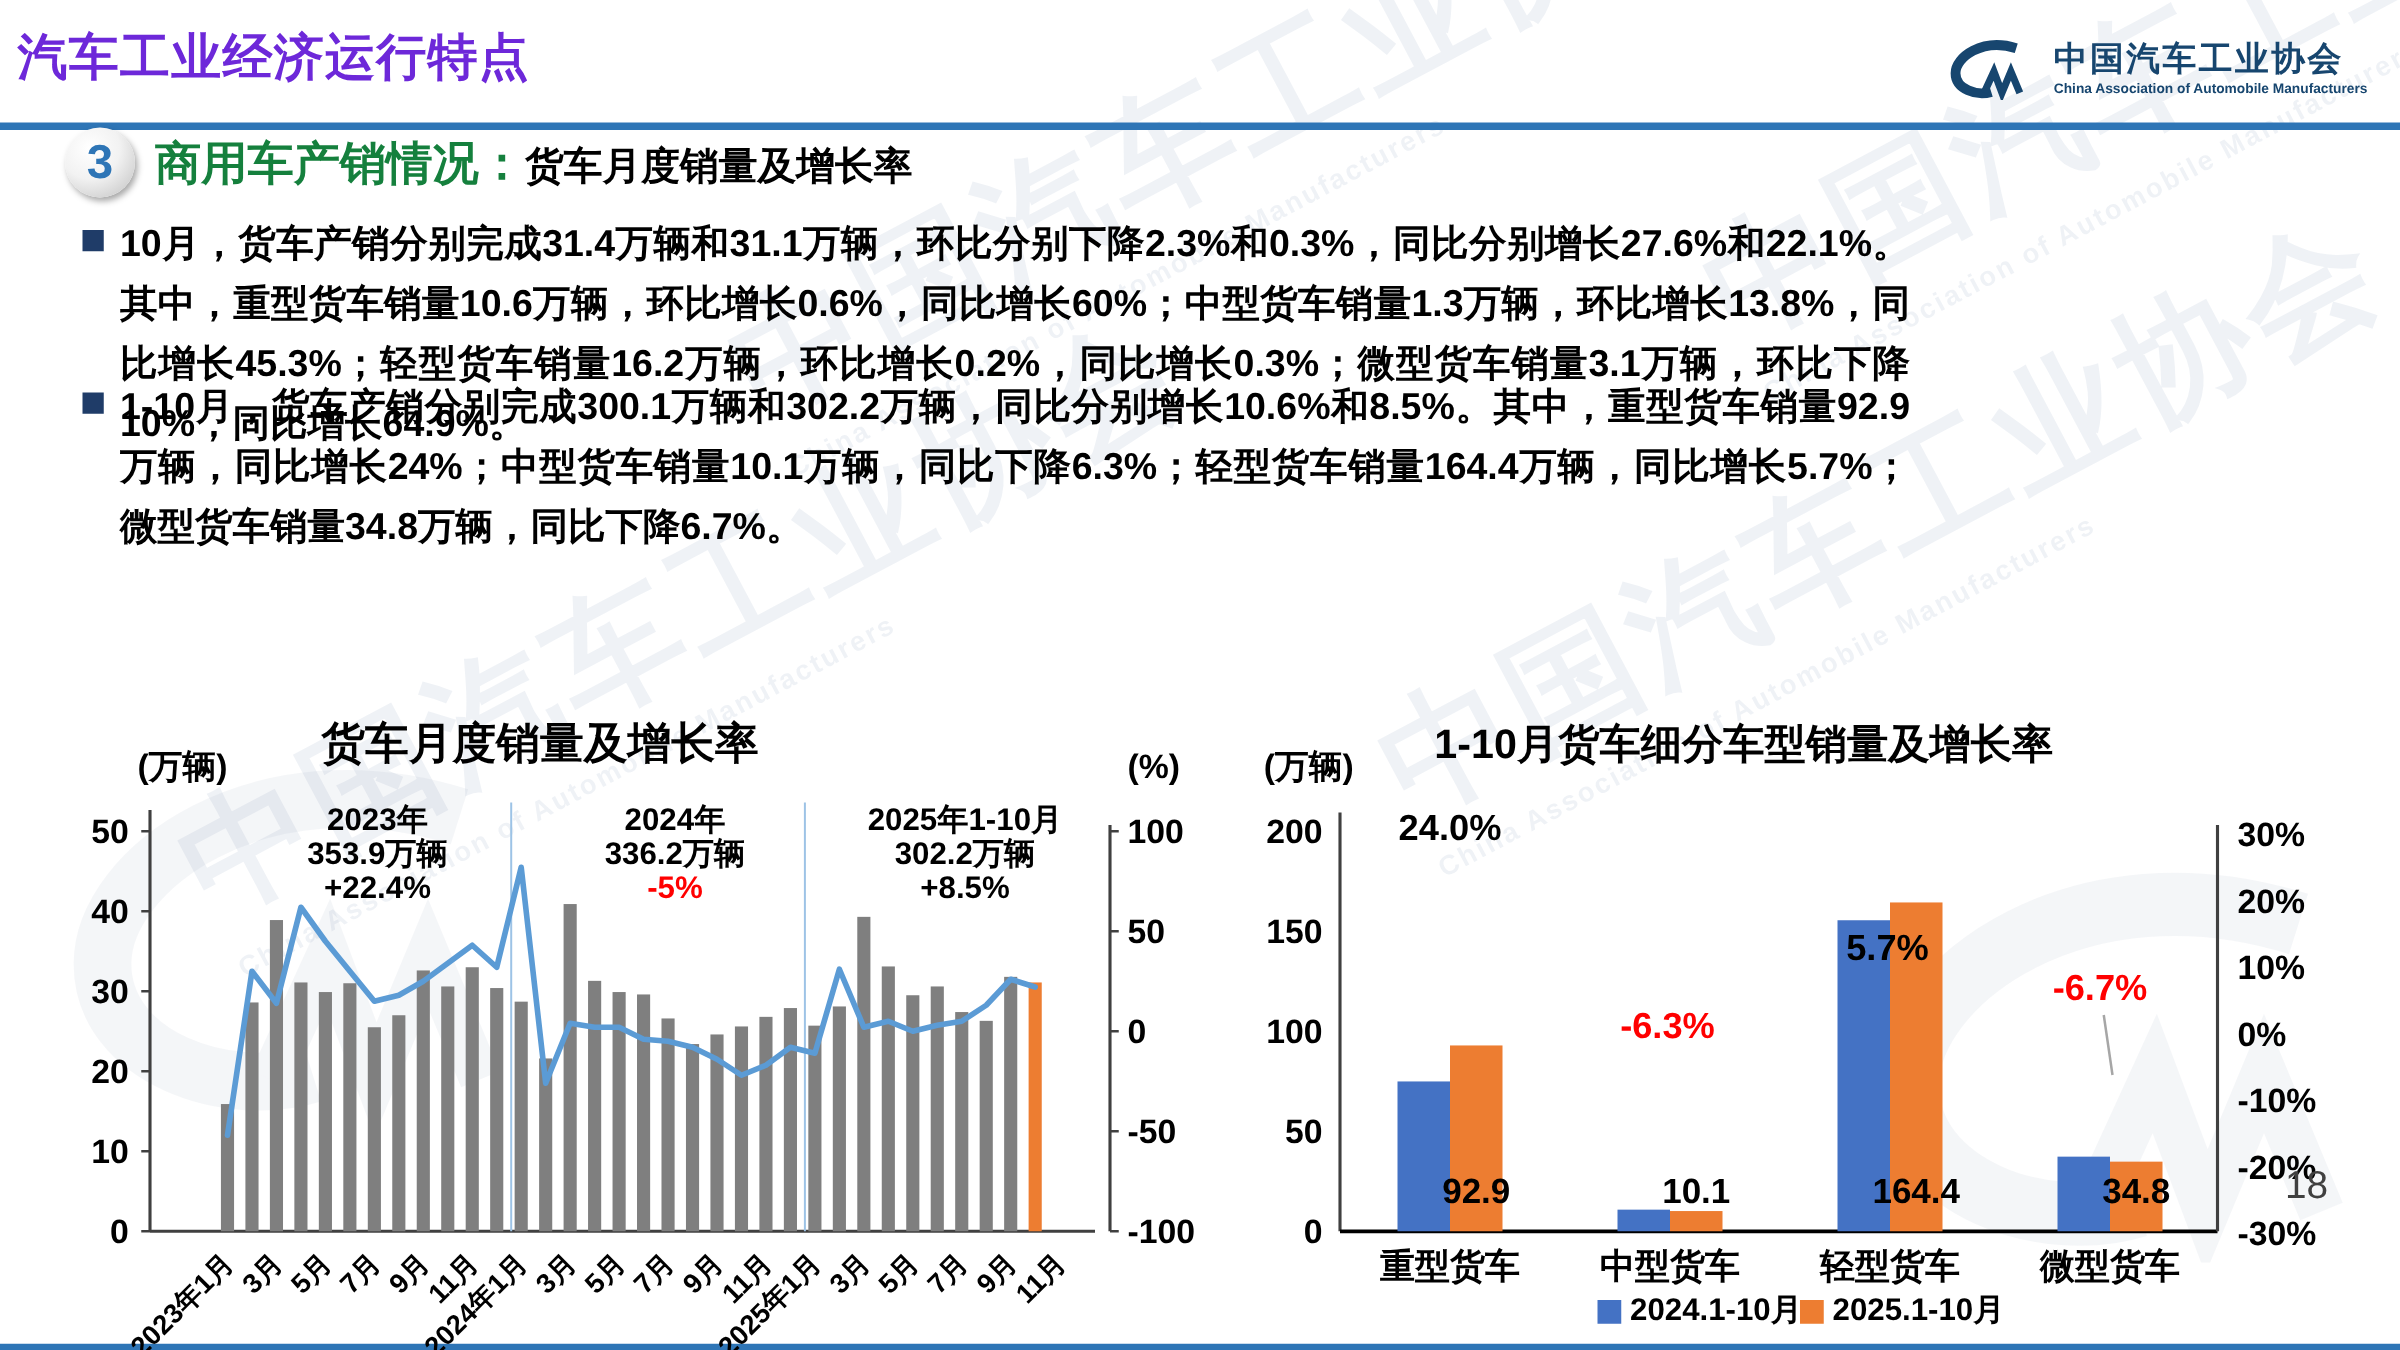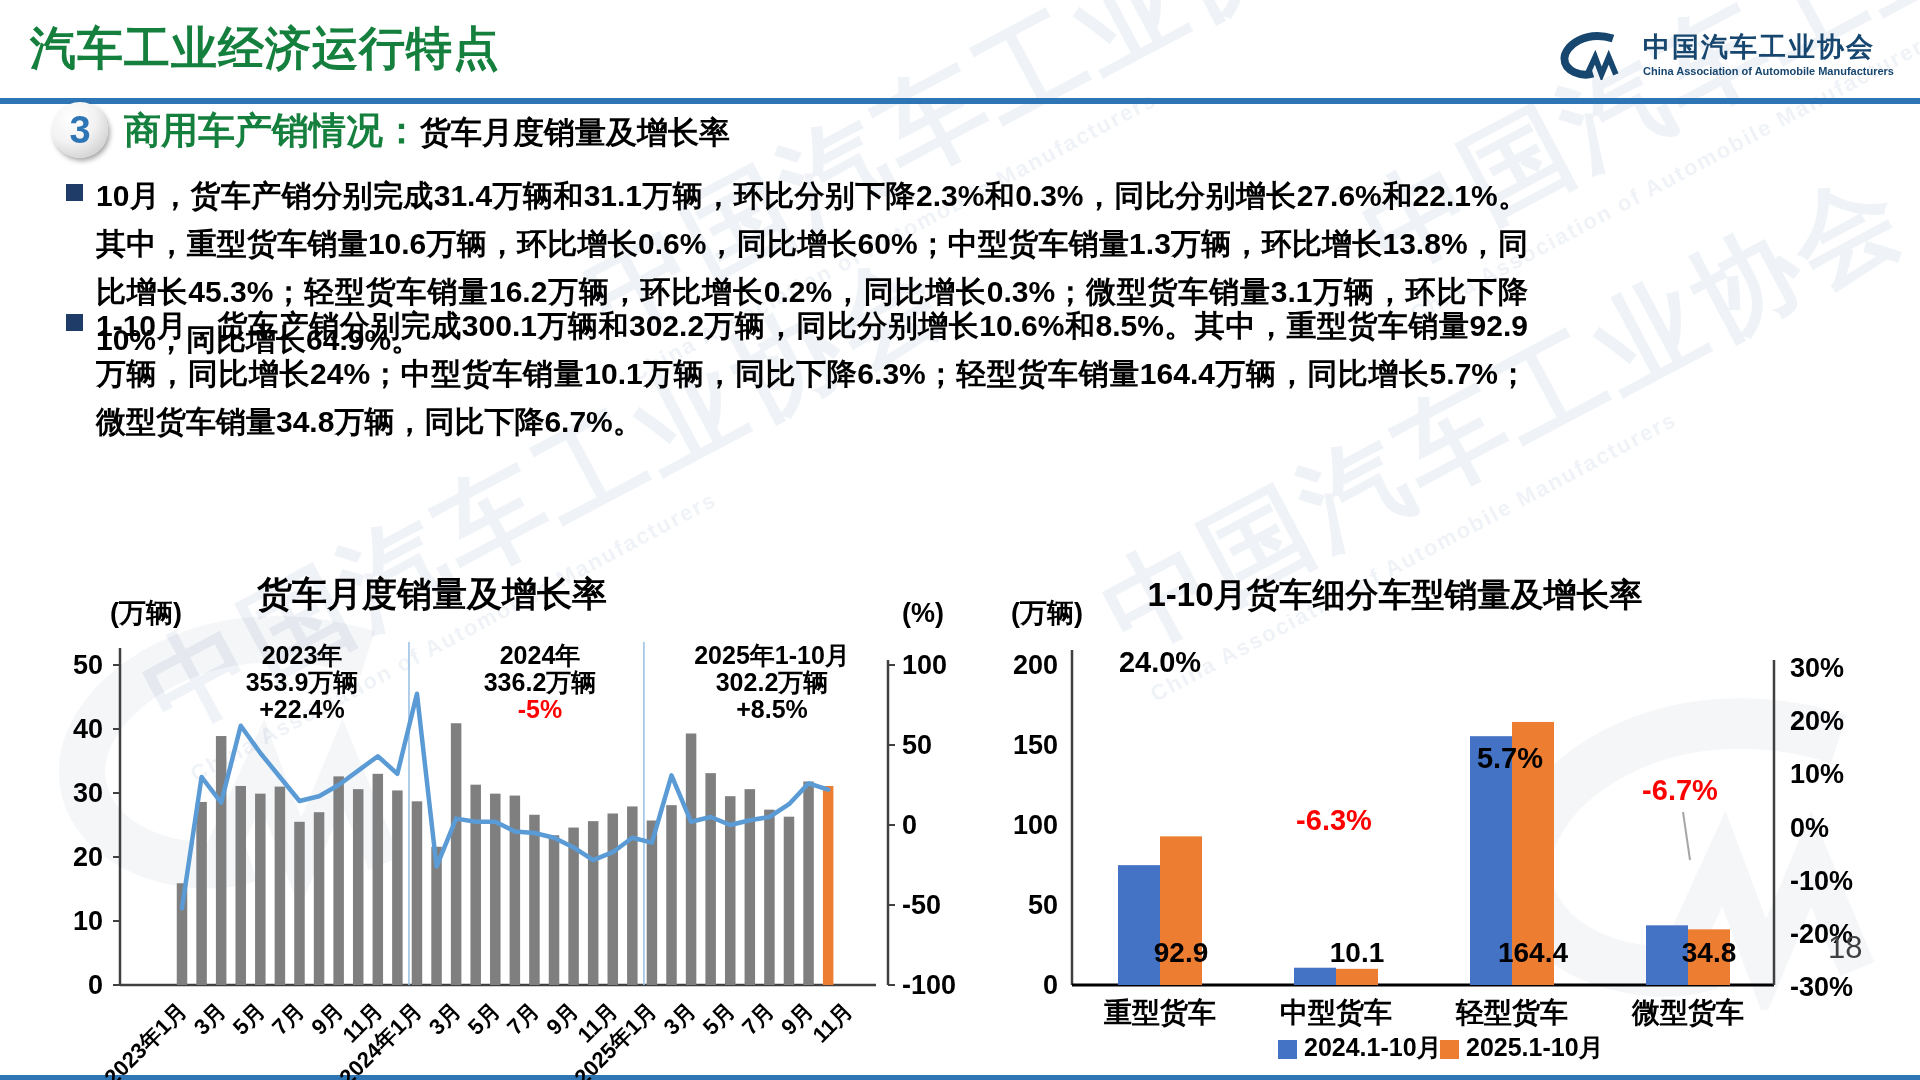--- a/index.html
+++ b/index.html
@@ -1,19 +1,19 @@
 <!DOCTYPE html>
 <html><head>
 <meta charset="utf-8">
 <style>
   html,body{margin:0;padding:0;background:#e8e8e8;}
   .slide{position:relative;width:1920px;height:1080px;background:#ffffff;overflow:hidden;
          font-family:"Liberation Sans","DejaVu Sans",sans-serif;}
   
-  .main-title{position:absolute;left:30px;top:18px;font-size:46px;font-weight:900;color:#15803d;letter-spacing:1px;}
+  .main-title{position:absolute;left:14px;top:18px;font-size:40px;font-weight:900;color:#6d28d9;letter-spacing:1px;}
   .title-rule{position:absolute;left:0;top:98px;width:1920px;height:6px;background:#2E75B6;}
   .bottom-rule{position:absolute;left:0;bottom:0;width:1920px;height:5px;background:#2E75B6;}
   .logo{position:absolute;left:1555px;top:30px;display:flex;align-items:center;gap:12px;}
   .logo-text .zh{font-size:27px;font-weight:700;color:#17466F;letter-spacing:2px;line-height:1.05;}
   .logo-text .en{font-size:11px;font-weight:700;color:#17466F;margin-top:3px;}
   
   .badge{position:absolute;left:52px;top:102px;width:56px;height:56px;border-radius:50%;
          background:radial-gradient(circle at 35% 30%,#ffffff 0%,#f2f2f2 45%,#bfbfbf 100%);
          box-shadow:2px 3px 5px rgba(0,0,0,.35);display:flex;align-items:center;justify-content:center;
          color:#2E75B6;font-size:38px;font-weight:700;}

